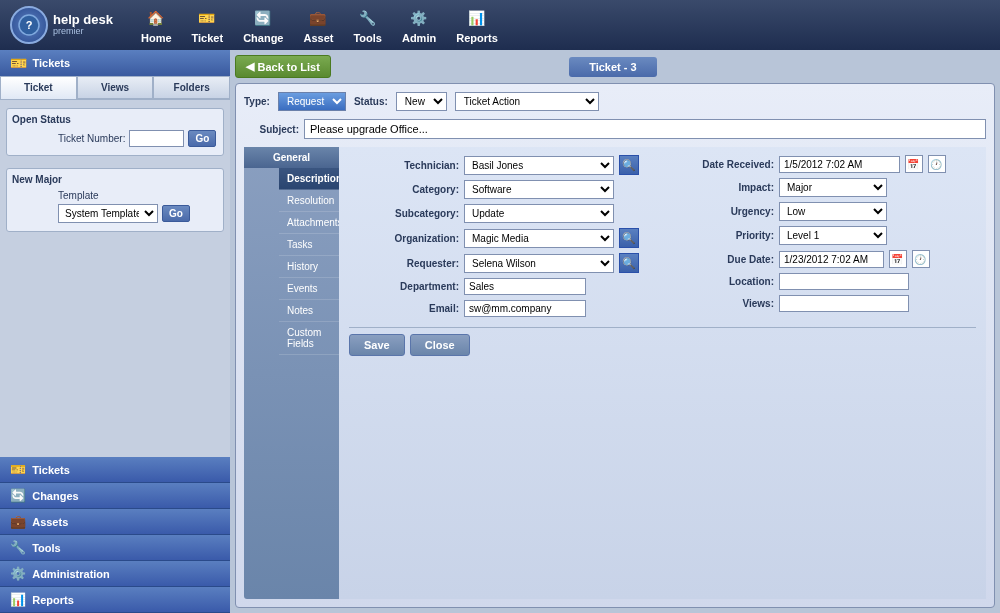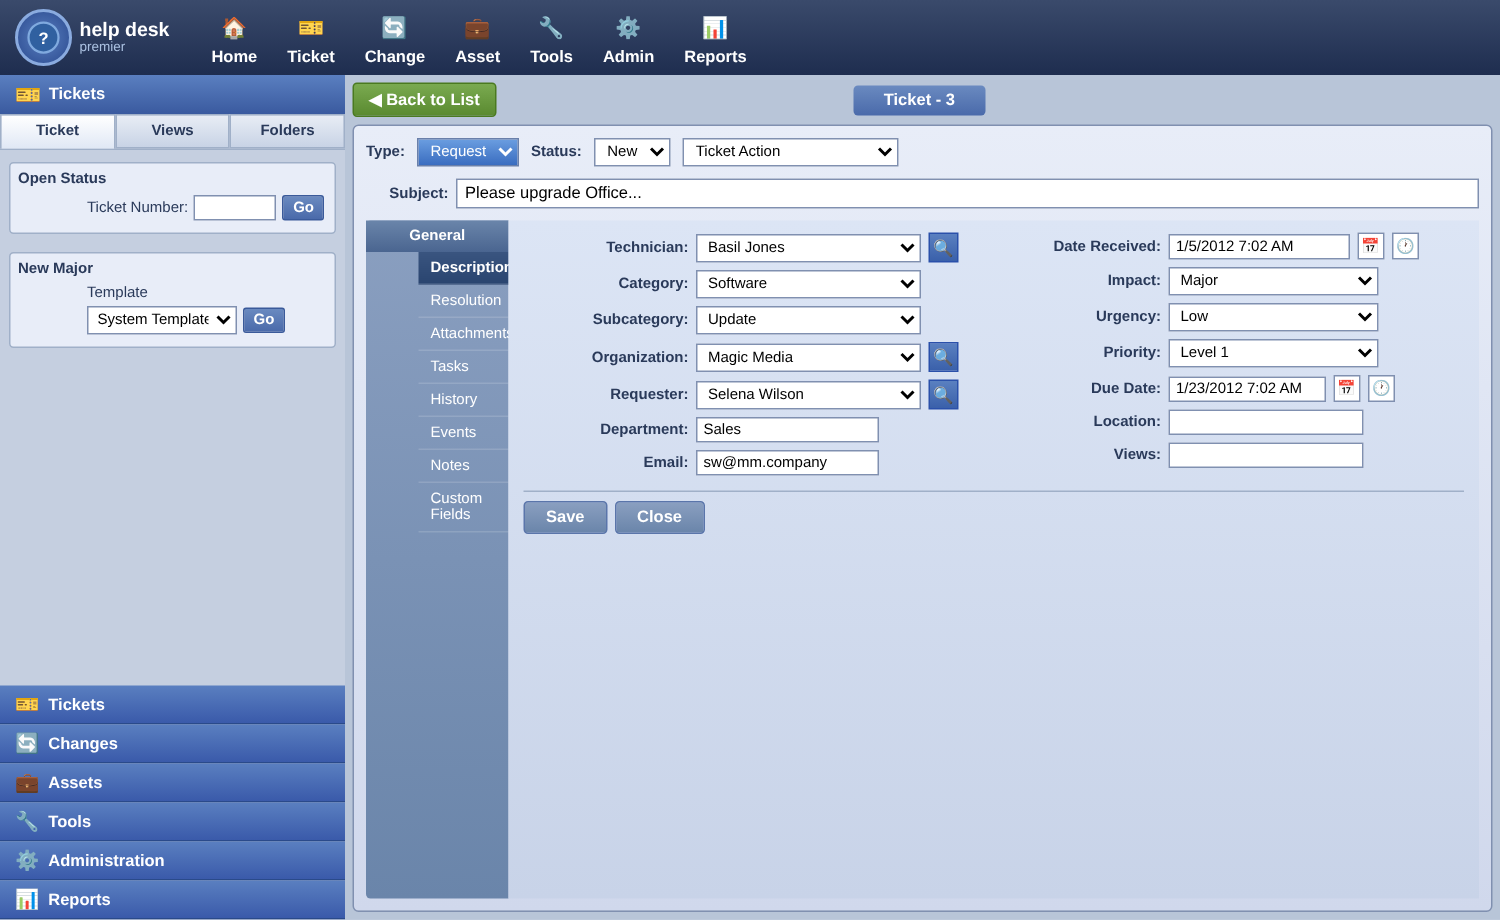--- a/index.html
+++ b/index.html
@@ -181,21 +181,21 @@
     .form-area {
       flex: 1; background: linear-gradient(180deg, #dce5f5, #c8d3e8);
       padding: 8px 10px; display: flex; flex-direction: column; gap: 5px;
     }
     .form-row { display: flex; align-items: center; gap: 5px; }
     .form-label { width: 110px; text-align: right; font-size: 10px; color: #2a3a5a; font-weight: bold; }
     .form-select { 
       border: 1px solid #8090b0; padding: 2px 3px;
       background: white; font-size: 10px; width: 150px;
     }
-    .form-select-sm { width: 140px; }
+    .form-select-sm { width: 108px; }
     .form-input {
       border: 1px solid #8090b0; padding: 2px 4px;
       background: white; font-size: 10px; width: 122px;
     }
     .form-input-sm { width: 110px; }
     .search-btn {
       background: linear-gradient(180deg, #5a80c0, #3a60aa);
       border: 1px solid #2a50aa; color: white;
       width: 20px; height: 20px; cursor: pointer;
       display: flex; align-items: center; justify-content: center;

